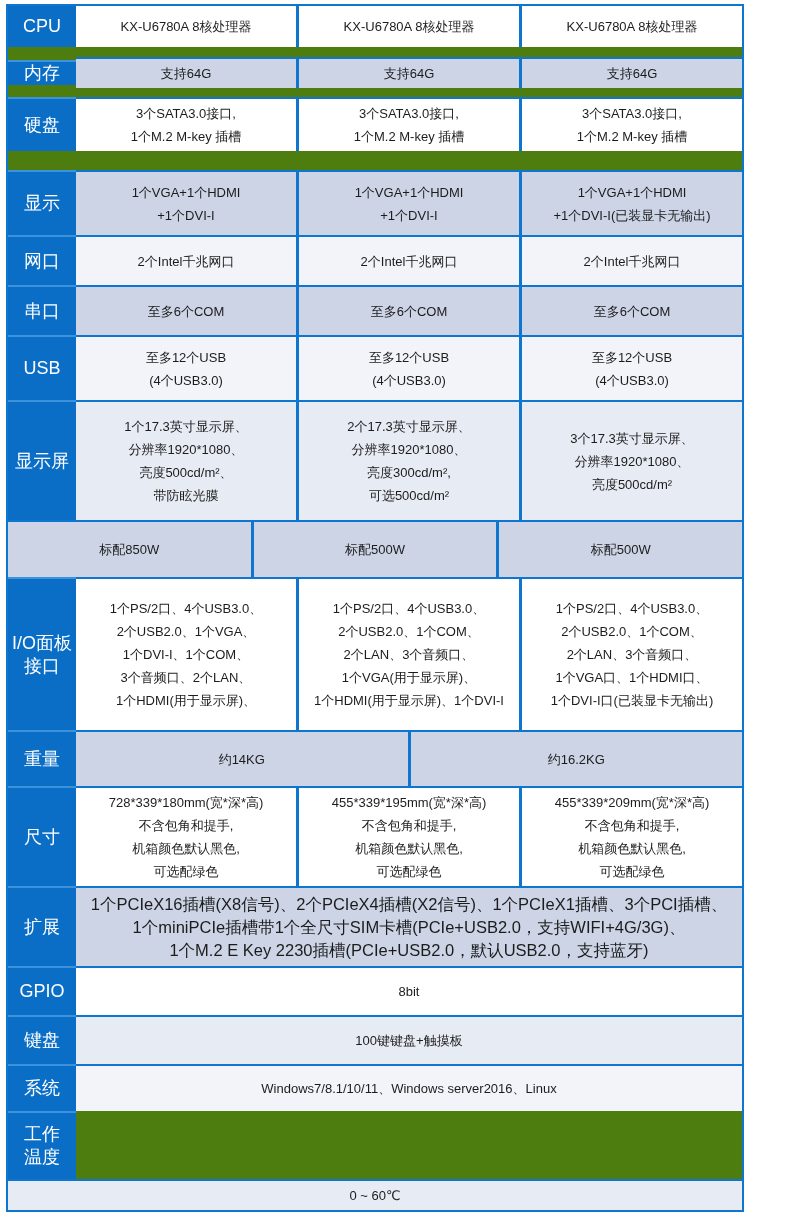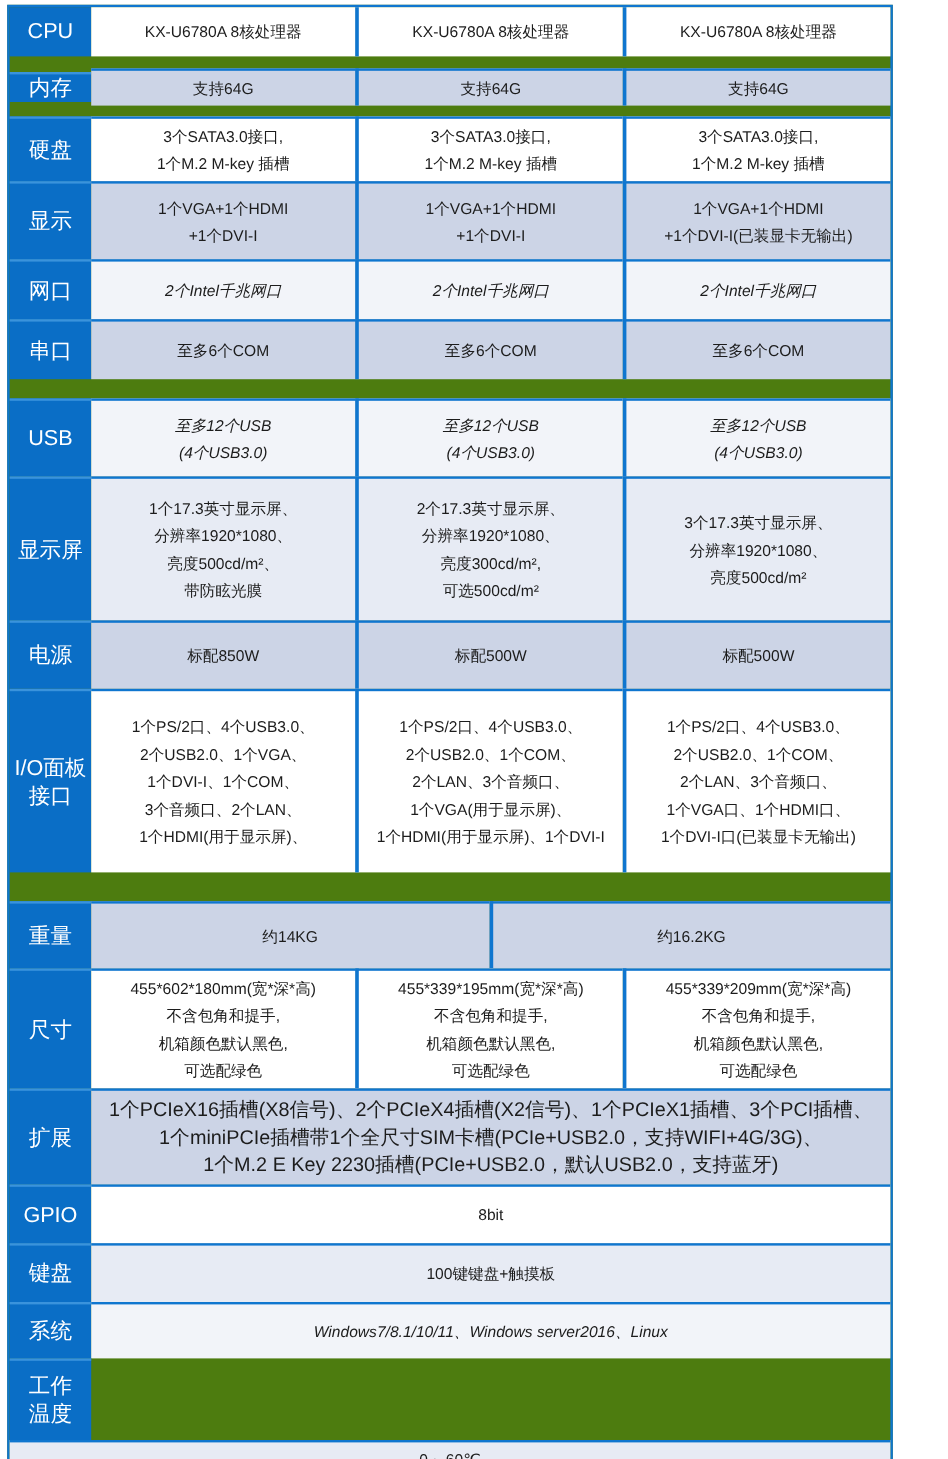--- a/index.html
+++ b/index.html
@@ -23,26 +23,26 @@
     text-align:center;white-space:pre-line;color:#1c1c1c;
     font-size:13px;line-height:23px;padding:3px 2px;box-sizing:border-box;
     background:#ffffff;
   }
   .cell + .cell{border-left:3px solid #0f76cf;}
   .row.bt .cell{border-top:2px solid #0f76cf;}
   .row.bt .rh{border-top:2px solid #3a93dc;}
   
   .t1 .cell{background:#ccd4e6;}
   .t2 .cell{background:#e7ebf4;}
-  .t3 .cell{background:#f2f4f9;font-style:italic;}
+  .t3 .cell{background:#f2f4f9;}
   
   .r1{min-height:41px;}  .r2{min-height:50px;align-items:center;}  .r3{min-height:49px;}
-  .r4{min-height:65px;}  .r5{min-height:50px;}  .r6{min-height:50px;}
-  .r7{min-height:65px;margin-top:16px;}  .r8{min-height:120px;} .r9{min-height:57px;}
-  .r10{min-height:153px;}.r11{min-height:56px;margin-top:24px;} .r12{min-height:93px;}
+  .r4{min-height:65px;margin-top:19px;}  .r5{min-height:50px;}  .r6{min-height:50px;}
+  .r7{min-height:65px;}  .r8{min-height:120px;} .r9{min-height:57px;}
+  .r10{min-height:153px;}.r11{min-height:56px;} .r12{min-height:93px;}
   .r13{min-height:80px;} .r14{min-height:49px;} .r15{min-height:49px;}
   .r16{min-height:47px;} .r17{min-height:59px;flex-direction:column;}
   .r13 .cell{font-size:16.5px;}
 </style>
 </head>
 <body>
 
 <div class="spec-table">
 
   <div class="row r1">
@@ -112,21 +112,20 @@
     <div class="cell">2个17.3英寸显示屏、
 分辨率1920*1080、
 亮度300cd/m²,
 可选500cd/m²</div>
     <div class="cell">3个17.3英寸显示屏、
 分辨率1920*1080、
 亮度500cd/m²</div>
   </div>
 
   <div class="row r9 bt t1">
-    <div class="rh">电源</div>
     <div class="cell">标配850W</div>
     <div class="cell">标配500W</div>
     <div class="cell">标配500W</div>
   </div>
 
   <div class="row r10 bt">
     <div class="rh">I/O面板
 接口</div>
     <div class="cell">1个PS/2口、4个USB3.0、
 2个USB2.0、1个VGA、
@@ -146,21 +145,21 @@
   </div>
 
   <div class="row r11 bt t1">
     <div class="rh">重量</div>
     <div class="cell">约14KG</div>
     <div class="cell">约16.2KG</div>
   </div>
 
   <div class="row r12 bt">
     <div class="rh">尺寸</div>
-    <div class="cell">455*602*180mm(宽*深*高)
+    <div class="cell">728*339*180mm(宽*深*高)
 不含包角和提手,
 机箱颜色默认黑色,
 可选配绿色</div>
     <div class="cell">455*339*195mm(宽*深*高)
 不含包角和提手,
 机箱颜色默认黑色,
 可选配绿色</div>
     <div class="cell">455*339*209mm(宽*深*高)
 不含包角和提手,
 机箱颜色默认黑色,

